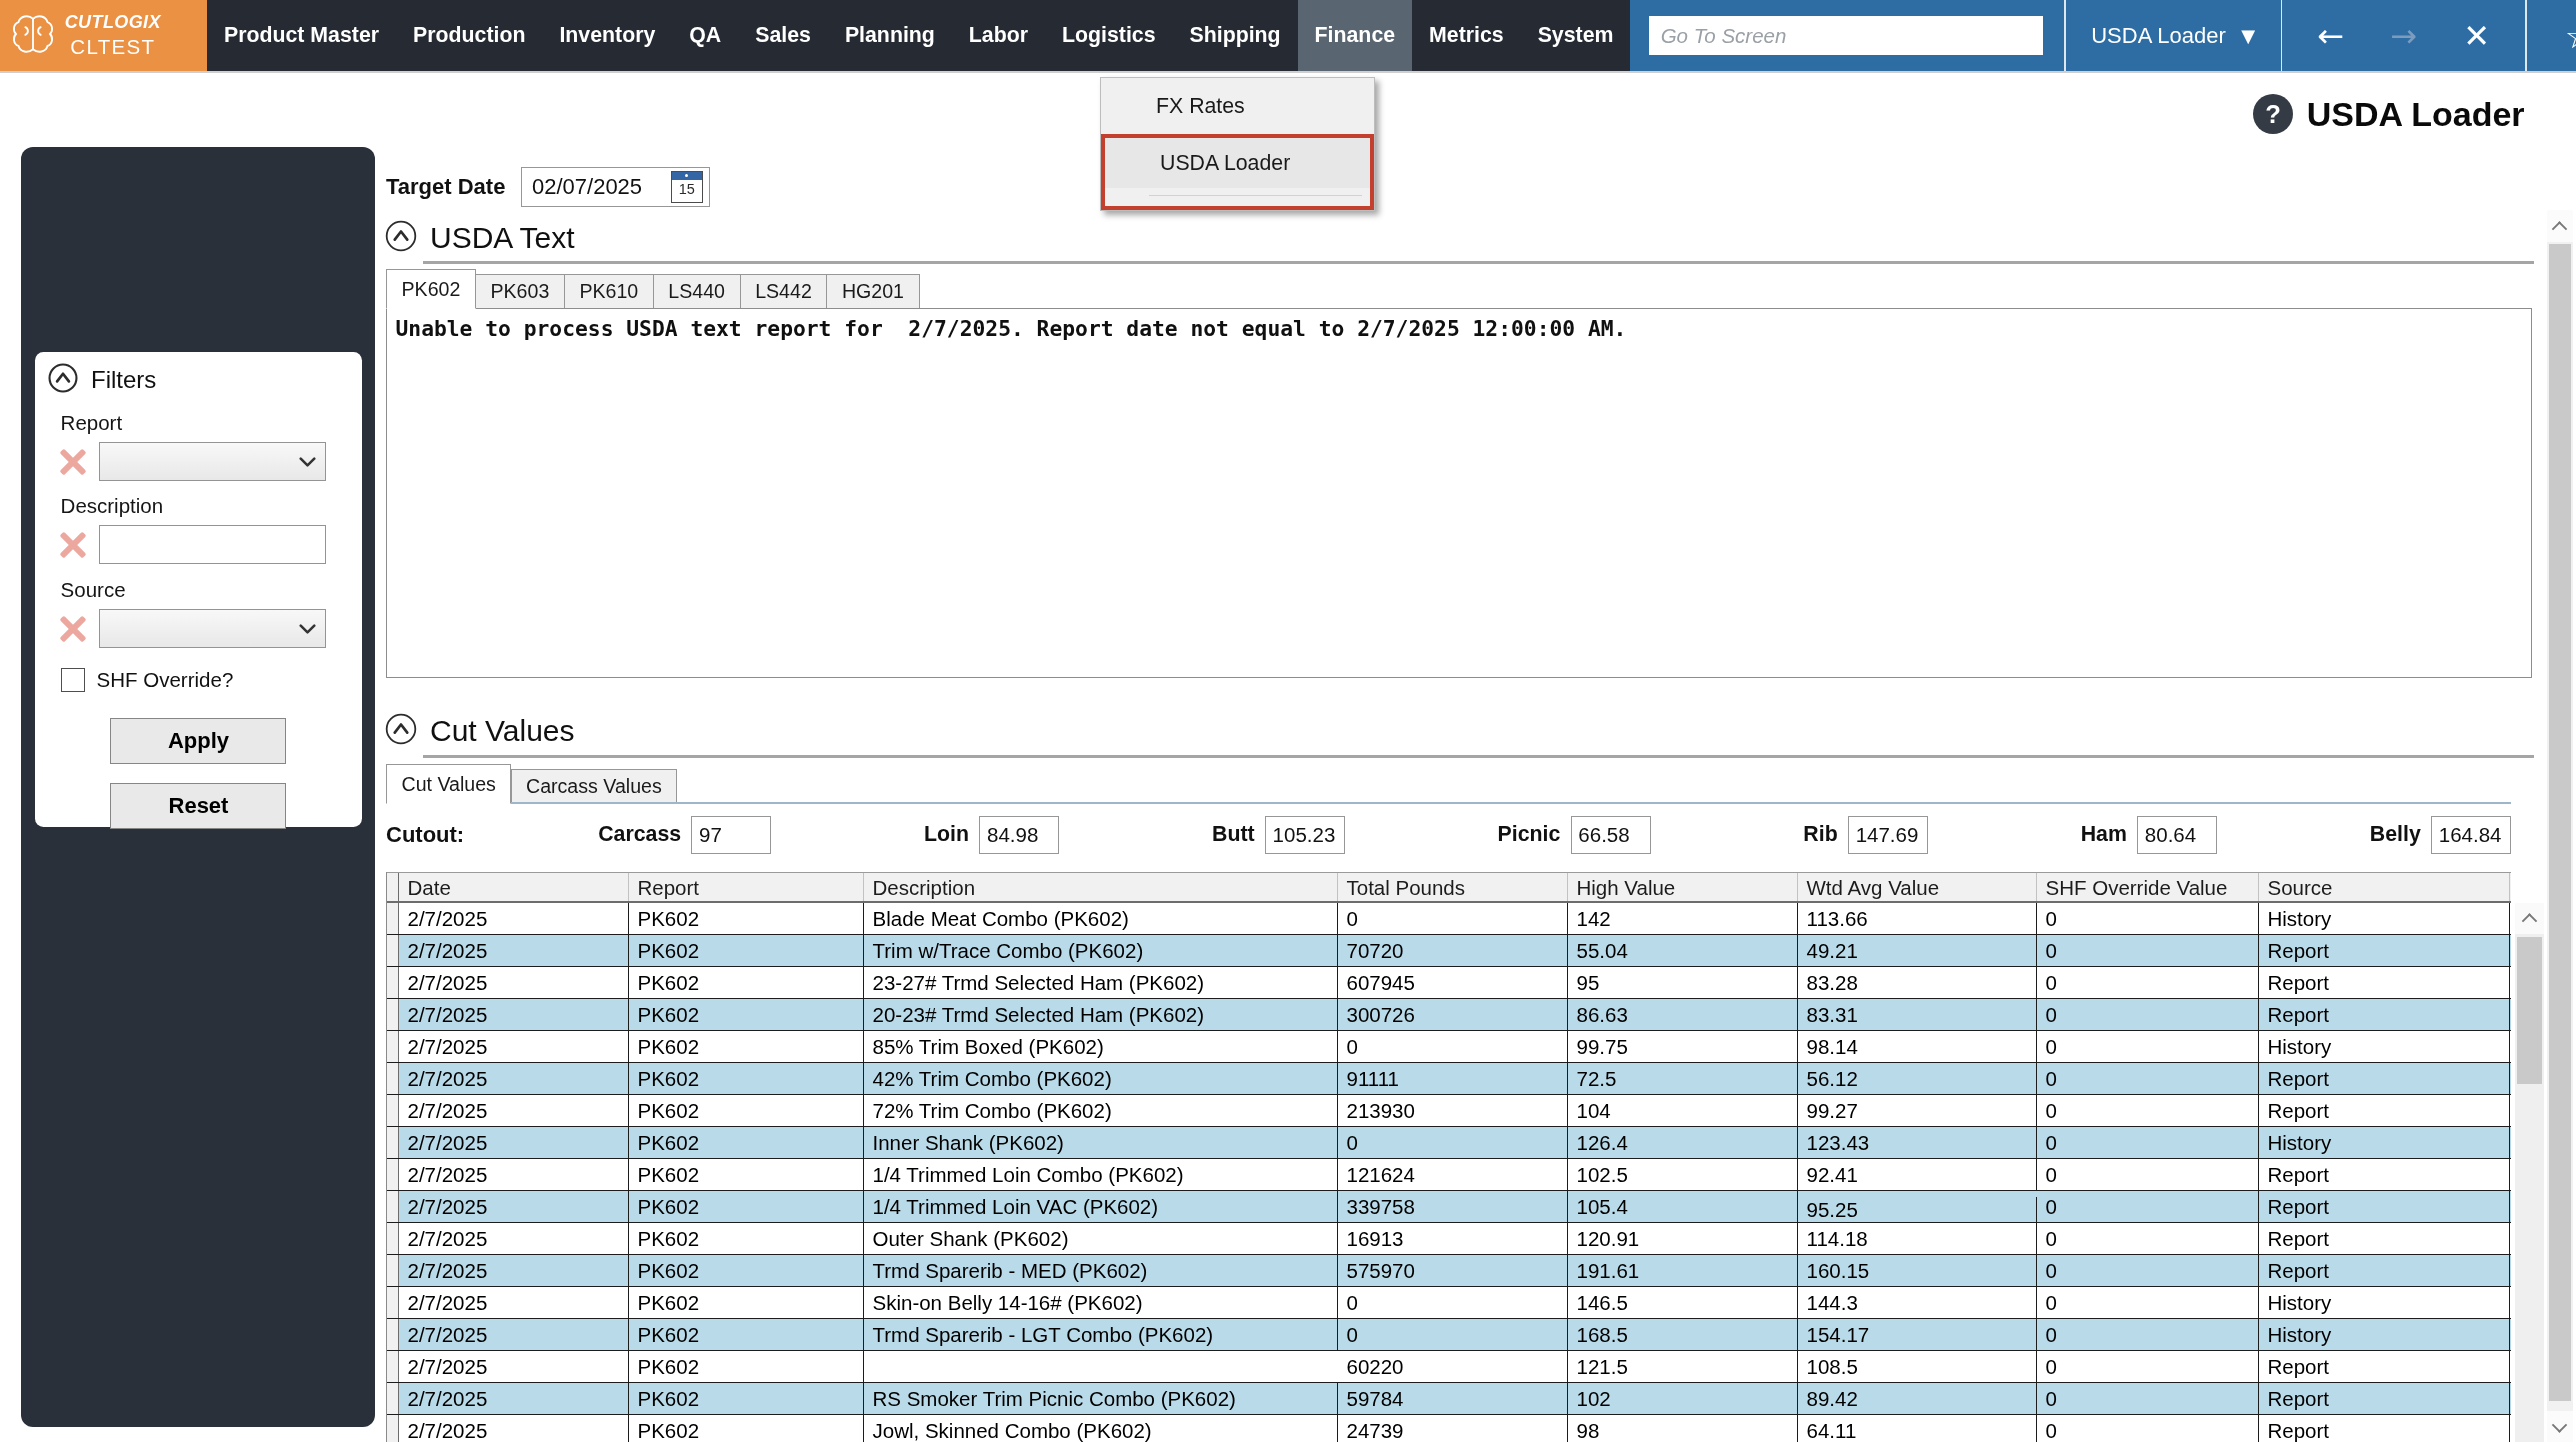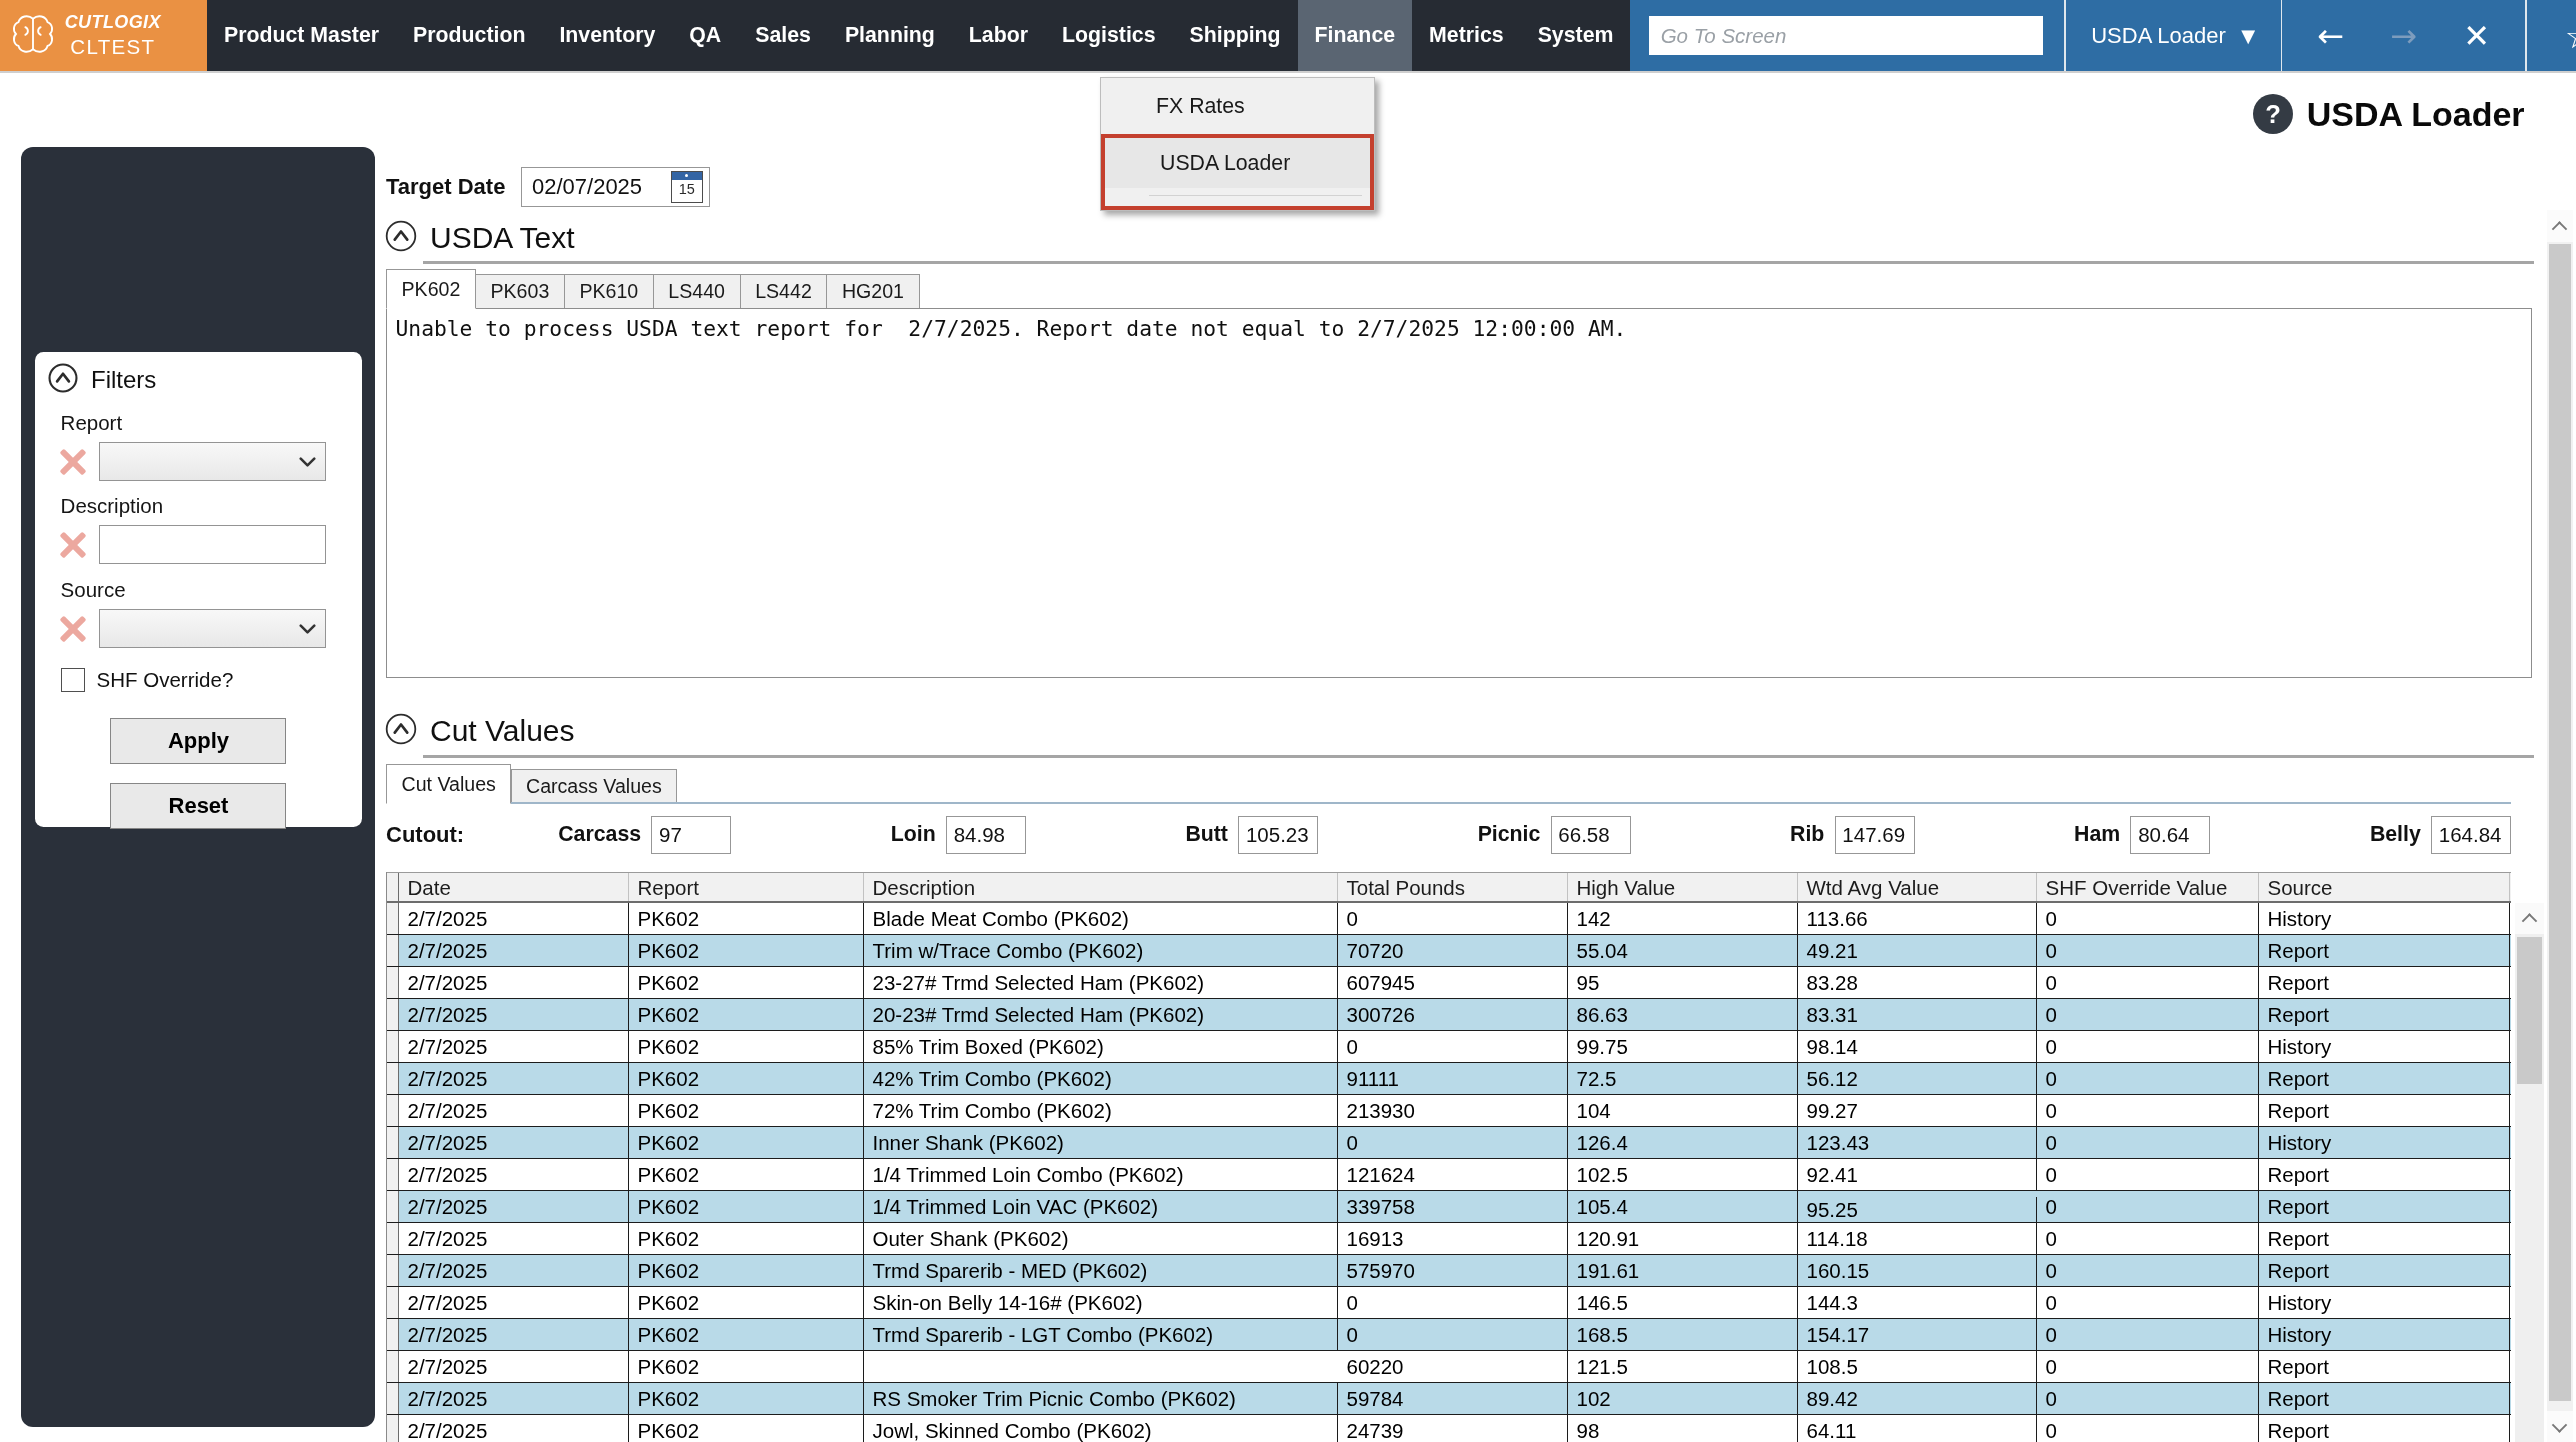--- a/index.html
+++ b/index.html
@@ -76,24 +76,24 @@
   .q-icon { width:40px; height:40px; border-radius:50%; background:#343b44; color:#fff; font-weight:bold;
             font-size:25.6px; display:flex; align-items:center; justify-content:center; cursor:pointer;}
   .page-title-text { font-size:34px; font-weight:bold; color:#0a0a0a; white-space:nowrap; }
   .section-head { position:absolute; left:384px; display:flex; align-items:center; gap:12px; z-index:5;}
   .section-title { font-size:30px; color:#101010; white-space:nowrap;}
   .section-line { position:absolute; left:423px; width:2111px; height:2.6px; background:#a5a5a5; }
   .tabs { position:absolute; left:386px; display:flex; align-items:flex-end; }
   .tab { height:35px; padding:0 14.5px; background:#f0f0f0; border:0.9px solid #979797; margin-right:-0.9px;
          display:flex; align-items:center; font-size:19.6px; color:#1a1a1a; cursor:pointer; }
   .tab.active { height:40px; background:#fff; border-bottom:1.7px solid #fff; position:relative; z-index:3; }
-  .usda-panel { position:absolute; left:386px; top:308px; width:2146px; height:370px; border:0.9px solid #8d8d8d; background:#fff; z-index:2;}
+  .usda-panel { position:absolute; left:386px; top:308px; width:2146px; height:370px; border:0.9px solid #8d8d8d; background:#fff; z-index:2;font-weight:bold;}
   .usda-content { font-family:"DejaVu Sans Mono",monospace; font-size:21.3px; padding:6.8px 8.5px; white-space:pre-wrap; color:#101010;}
   .cut-panel-top { position:absolute; left:386px; top:802px; width:2125px; height:1.7px; background:#9fb6c9;}
-  .cutout-row { position:absolute; left:386px; top:809px; width:2125px; height:51px; display:flex; align-items:center; }
+  .cutout-row { position:absolute; left:386px; top:809px; width:2125px; height:51px; display:flex; align-items:center;gap:40px; }
   .cutout-label { font-size:22px; font-weight:bold; flex:none; }
   .cut-groups { flex:1; display:flex; align-items:center; justify-content:space-between; margin-left:94px; }
   .cg { display:flex; align-items:center; gap:10.2px; }
   .cg .cg-label { font-size:21.3px; font-weight:bold; white-space:nowrap;}
   .cg .cg-val { width:80px; height:38px; border:0.9px solid #979797; display:flex; align-items:center;
                 padding-left:6.8px; font-size:20.5px; background:#fff; }
   
   .grid { position:absolute; left:386px; top:872px; width:2125px; height:570px; overflow:hidden;
           border-left:1.7px solid #8a8a8a; background:#fff; }
   .g-head { display:flex; height:31px; background:#f1f1f1; border-top:0.9px solid #9a9a9a;

